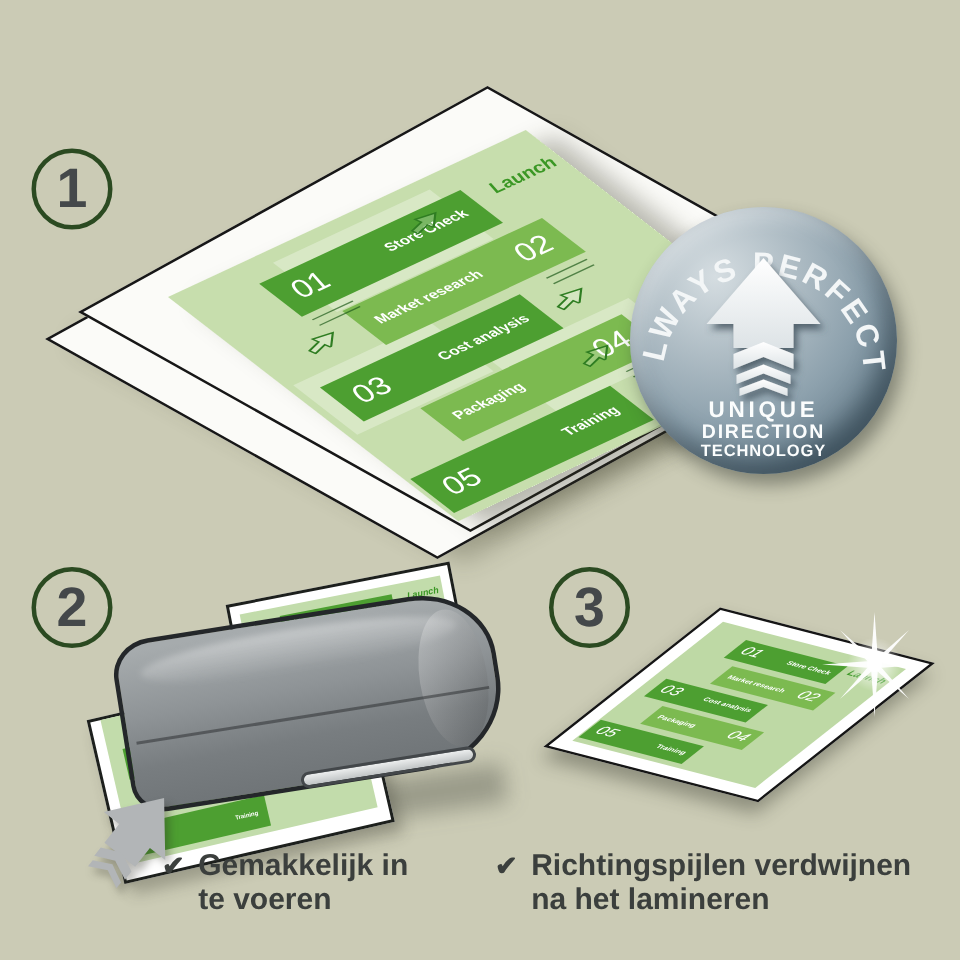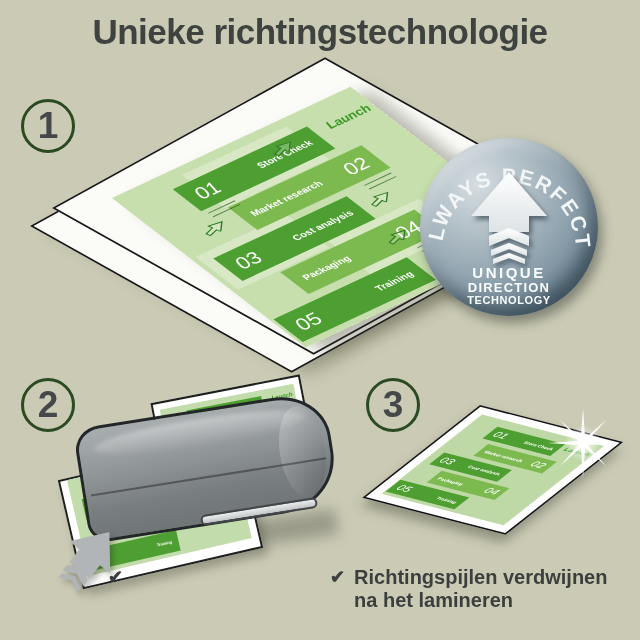--- a/index.html
+++ b/index.html
@@ -101,21 +101,20 @@
   .check .mark{font-size:18px;font-weight:700;line-height:1.3;}
   .check .txt{font-size:20px;font-weight:700;line-height:1.15;}
   .ck1{left:108px;top:566px;width:185px;}
   .ck2{left:330px;top:566px;width:300px;}
 </style>
 </head>
 <body>
 
 <div class="stage">
 
-  <div class="title">Unieke richtingstechnologie</div>
 
   <div class="step-num sn1">
     <span>1</span>
     </div>
   <div class="step-num sn2">
     <span>2</span>
     </div>
   <div class="step-num sn3">
     <span>3</span>
     </div>
@@ -313,19 +312,20 @@
         <polygon points="60,60 38.5,35.5 35.5,38.5"></polygon>
         <polygon points="60,14 38.5,38.5 35.5,35.5"></polygon>
         <polygon points="14,60 38.5,38.5 35.5,35.5"></polygon>
       </g>
       <circle cx="37" cy="37" r="5" fill="#ffffff"></circle>
     </svg>
   </div>
 
   <div class="check ck1">
     <span class="mark">✔</span>
+    <span class="txt">Gemakkelijk in te voeren</span>
   </div>
   <div class="check ck2">
     <span class="mark">✔</span>
     <span class="txt">Richtingspijlen verdwijnen na het lamineren</span>
   </div>
 
 </div>
 
 </body></html>

